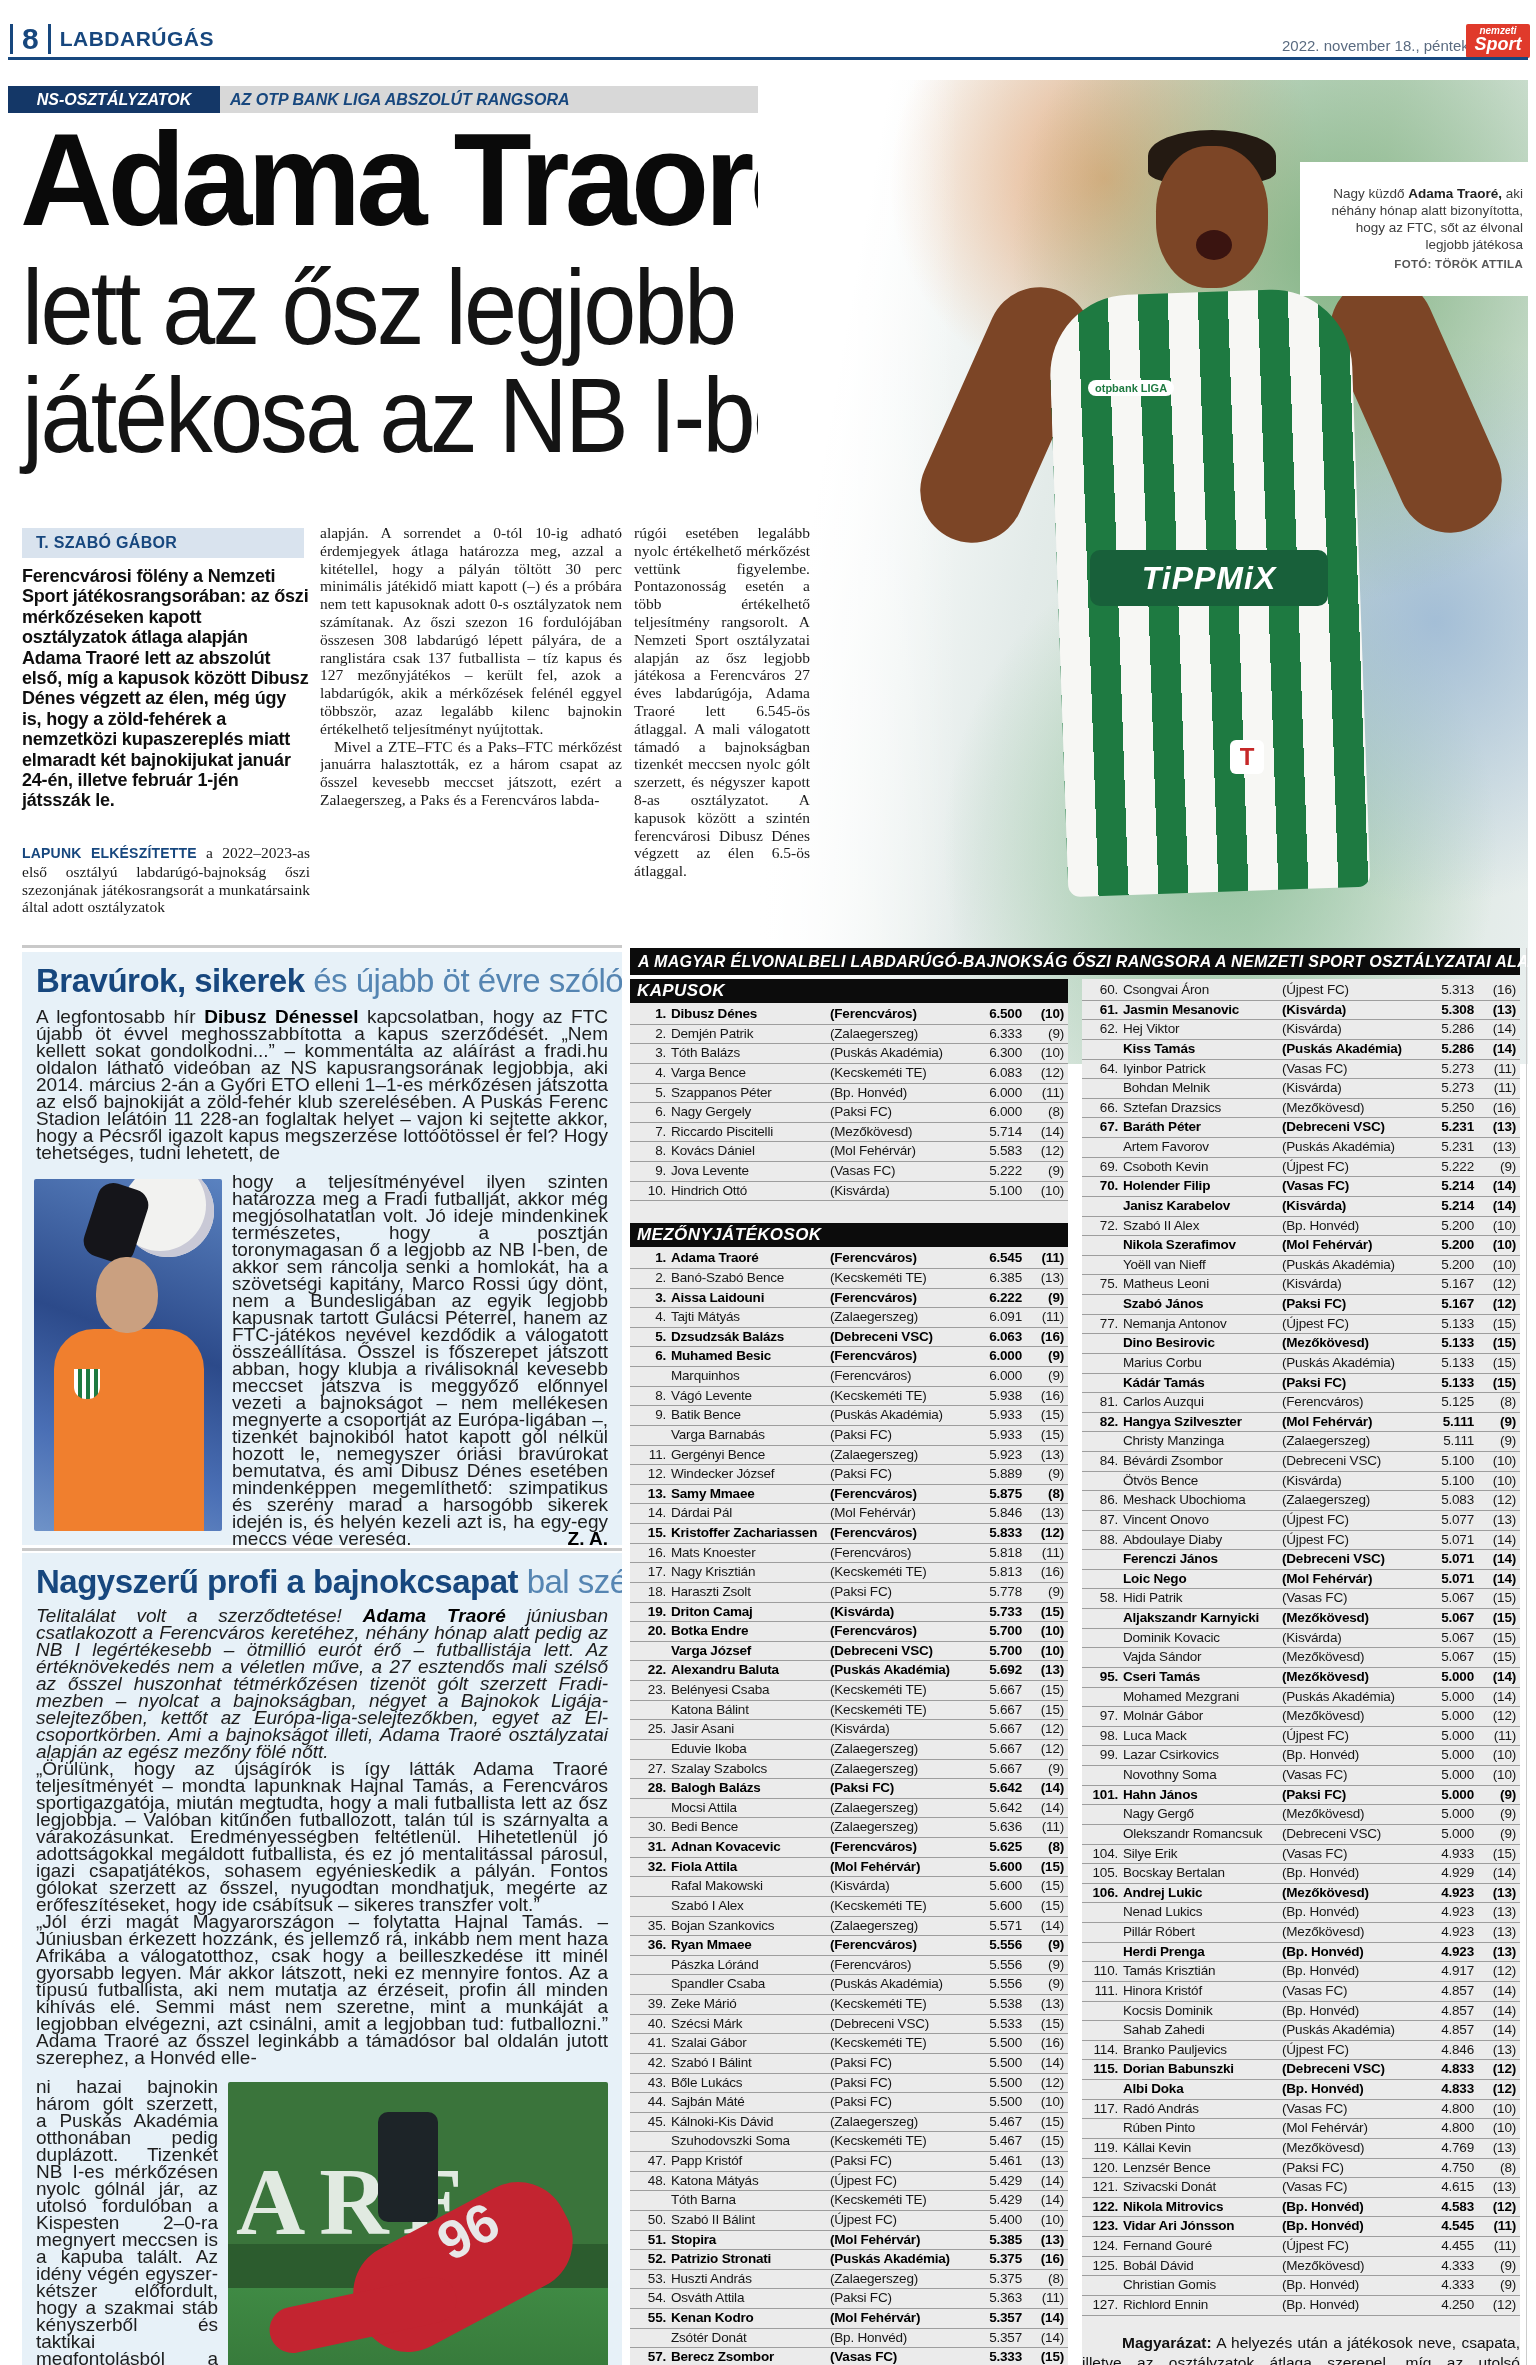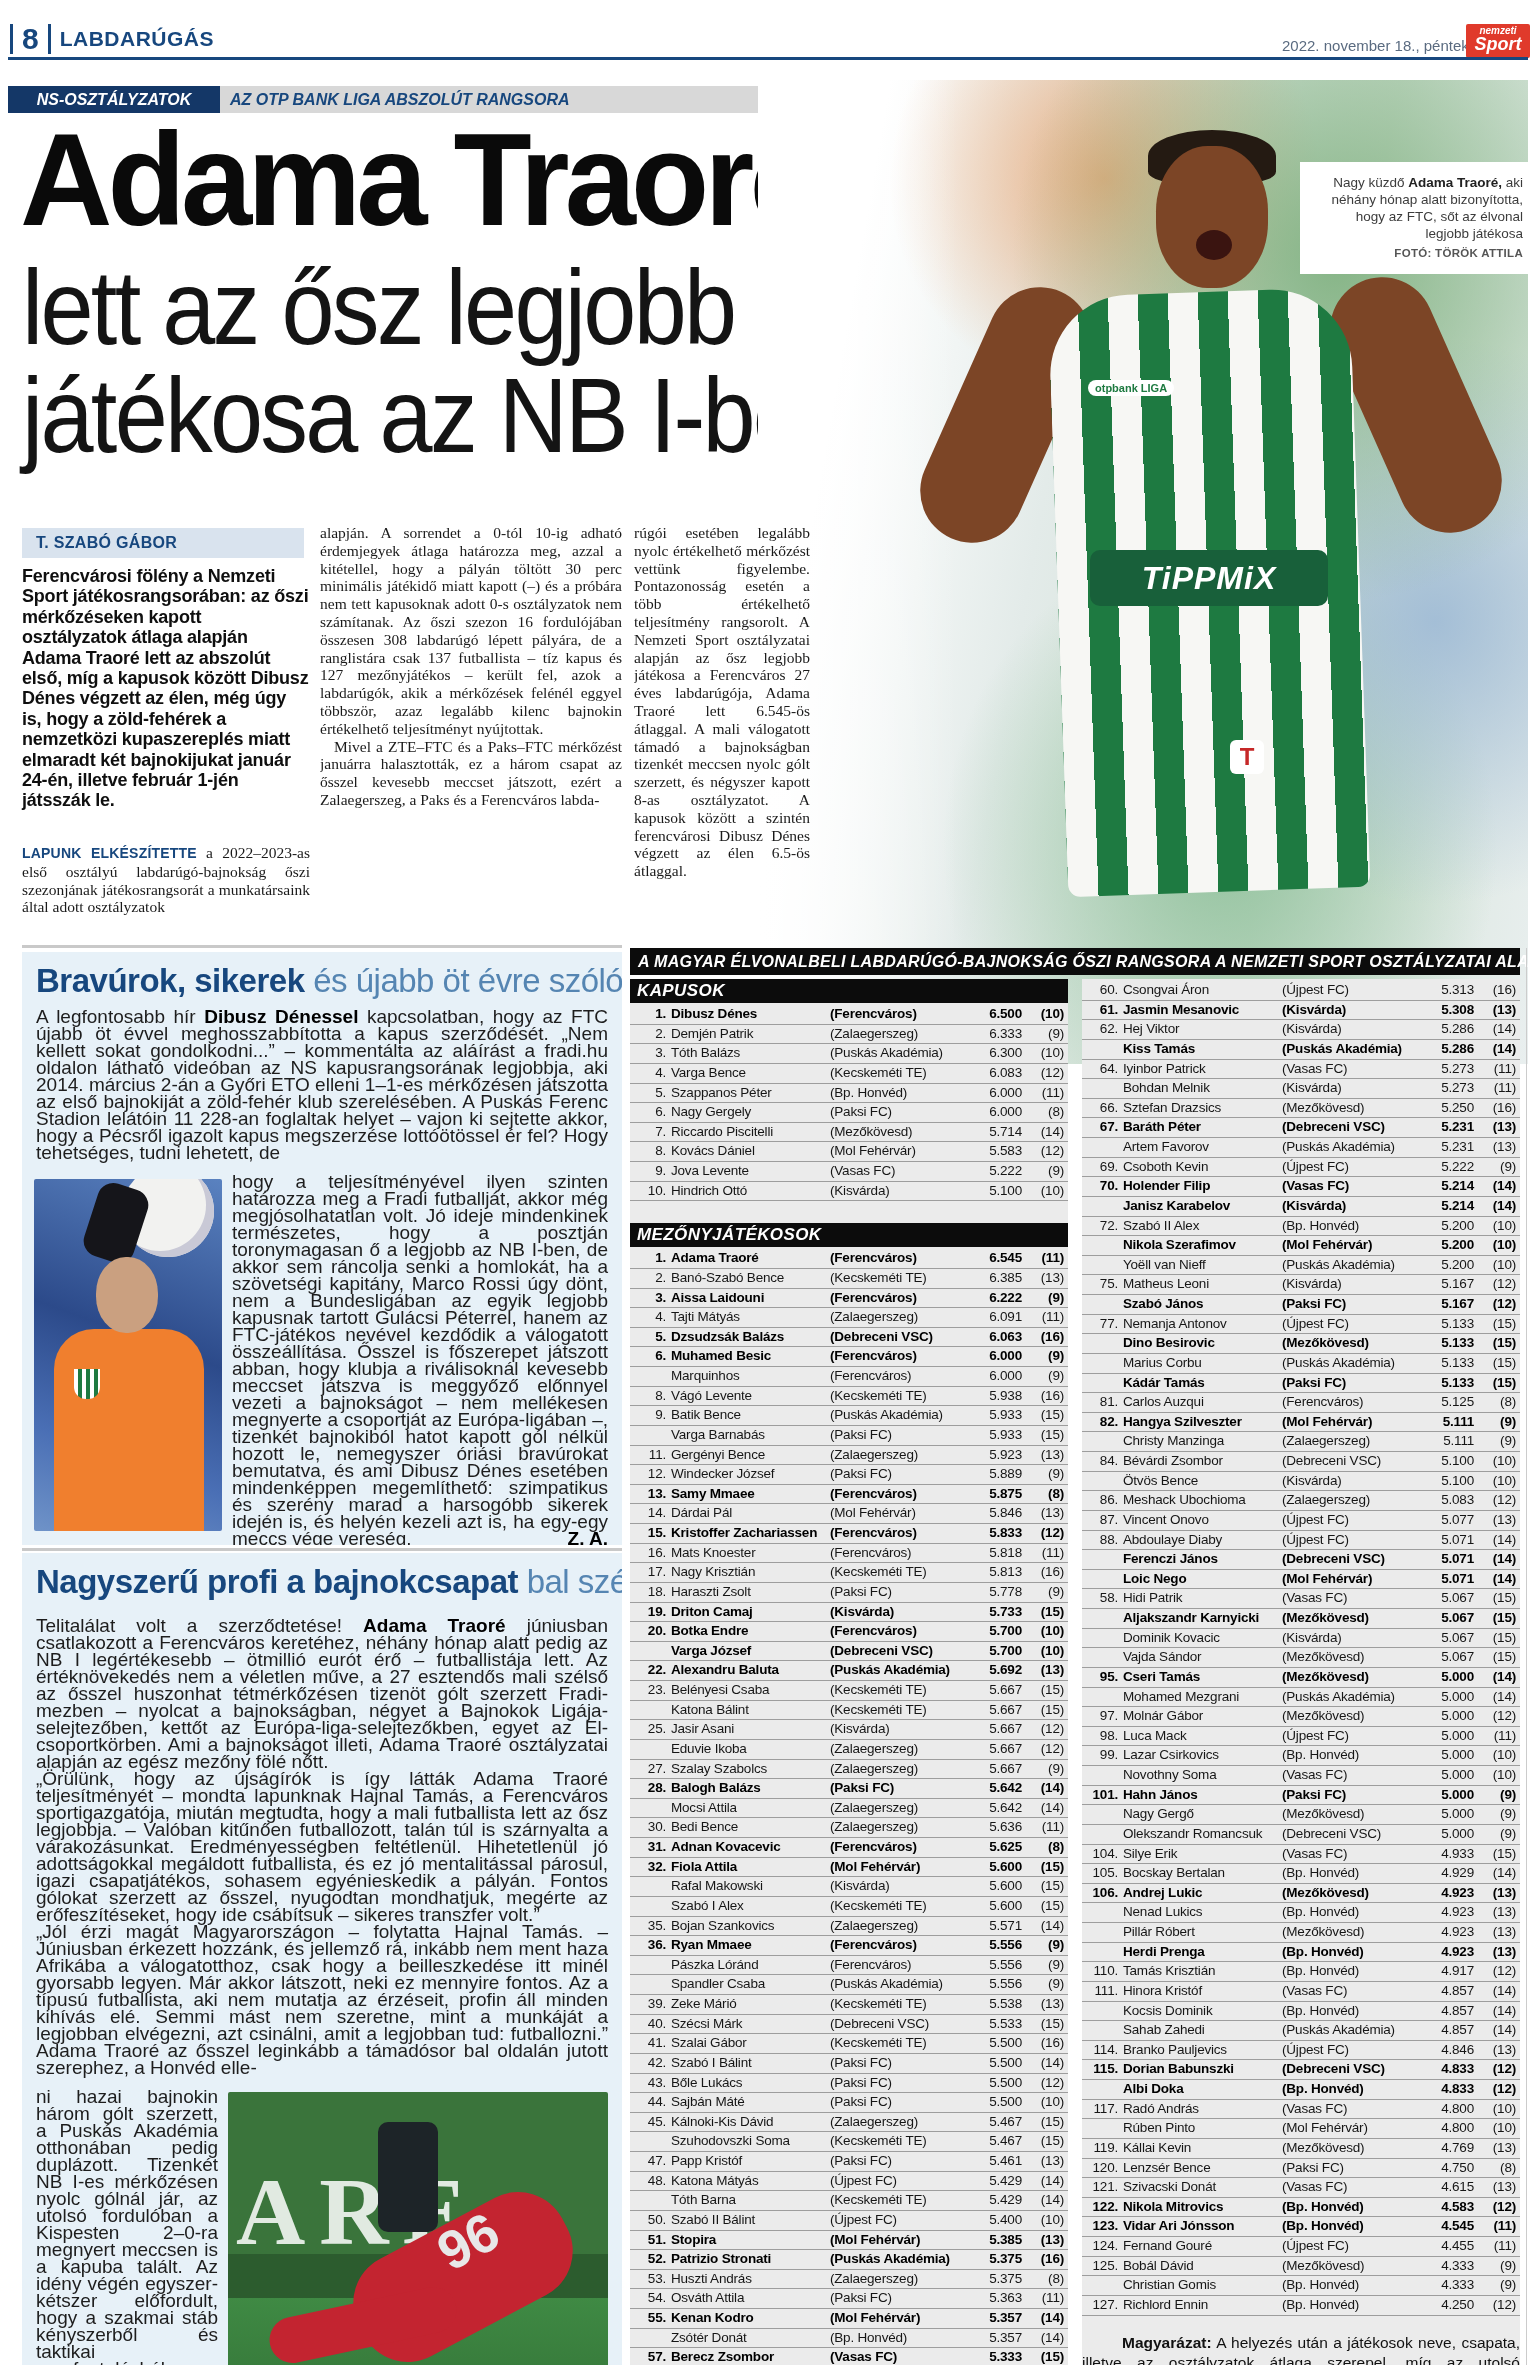--- a/index.html
+++ b/index.html
@@ -46,21 +46,21 @@
   .hair{position:absolute;left:390px;top:50px;width:128px;height:52px;background:#241a12;border-radius:50% 50% 20% 20%;}
   .mouth{position:absolute;left:438px;top:150px;width:36px;height:30px;background:#3a1410;border-radius:50%;}
   .armL{position:absolute;left:196px;top:200px;width:104px;height:270px;background:#7c4526;border-radius:52px;transform:rotate(24deg);}
   .armR{position:absolute;left:606px;top:190px;width:104px;height:270px;background:#7c4526;border-radius:52px;transform:rotate(-24deg);}
   .sponsorband{position:absolute;left:332px;top:470px;width:238px;height:56px;background:#18603a;border-radius:10px;
                color:#fff;font-style:italic;font-weight:800;font-size:32px;text-align:center;line-height:56px;letter-spacing:1px;}
   .otpbadge{position:absolute;left:330px;top:300px;background:#fff;border-radius:10px;color:#1e7a41;
             font-size:11px;font-weight:800;padding:2px 7px;}
   .tlogo{position:absolute;left:472px;top:660px;width:34px;height:34px;background:#fff;border-radius:6px;
          color:#c62828;font-weight:900;font-size:24px;text-align:center;line-height:34px;}
-  .caption{background:#fff;padding:12px 9px;text-align:right;font-size:13.5px;line-height:17px;color:#3c3c3c;}
+  .caption{background:#fff;padding:23px 9px;text-align:right;font-size:13.5px;line-height:17px;color:#3c3c3c;}
   .caption b{color:#222;}
   .credit{margin-top:3px;font-size:11.5px;font-weight:700;color:#555;letter-spacing:.3px;}
 
   
   .bylinebar{background:#d9e3ee;height:30px;line-height:30px;padding-left:14px;box-sizing:border-box;}
   .bylinebar span{color:#17477e;font-weight:800;font-size:16px;letter-spacing:.3px;}
   .leadcol{font-weight:700;font-size:18px;line-height:20.4px;letter-spacing:-.2px;color:#0f0f0f;}
   .serif{font-family:"Liberation Serif",serif;font-size:15.5px;line-height:17.8px;text-align:justify;color:#1a1a1a;}
   .leadin{font-family:"Liberation Sans",sans-serif;color:#17477e;font-weight:800;font-size:14px;letter-spacing:.2px;}
   .serif .indent{text-indent:14px;margin:0;}
@@ -1156,21 +1156,21 @@
         <span class="sig" style="float:right;">Z. A.</span>
       </div>
     </div>
   </div>
 
   <div class="abs grayrule" style="left:22px;top:1548px;width:600px;"></div>
   <div class="abs storybox" style="left:22px;top:1553px;width:600px;height:812px;">
     <div class="stitle">
       <span class="tb">Nagyszerű profi a bajnokcsapat</span><span class="tr"> bal szélén</span>
     </div>
-    <div class="sbody" style="margin-top:16px;">
+    <div class="sbody" style="margin-top:6px;font-style:italic;">
       <span>Telitalálat volt a szerződtetése! </span><b>Adama Traoré</b><span> júniusban csatlakozott a Ferencváros keretéhez, néhány hónap alatt pedig az NB I legértékesebb – ötmillió eurót érő – futballistája lett. Az értéknövekedés nem a véletlen műve, a 27 esztendős mali szélső az ősszel huszonhat tétmérkőzésen tizenöt gólt szerzett Fradi-mezben – nyolcat a bajnokságban, négyet a Bajnokok Ligája-selejtezőben, kettőt az Európa-liga-selejtezőkben, egyet az El-csoportkörben. Ami a bajnokságot illeti, Adama Traoré osztályzatai alapján az egész mezőny fölé nőtt.</span>
     </div>
     <div class="sbody">„Örülünk, hogy az újságírók is így látták Adama Traoré teljesítményét – mondta lapunknak Hajnal Tamás, a Ferencváros sportigazgatója, miután megtudta, hogy a mali futballista lett az ősz legjobbja. – Valóban kitűnően futballozott, talán túl is szárnyalta a várakozásunkat. Eredményességben feltétlenül. Hihetetlenül jó adottságokkal megáldott futballista, és ez jó mentalitással párosul, igazi csapatjátékos, sohasem egyénieskedik a pályán. Fontos gólokat szerzett az ősszel, nyugodtan mondhatjuk, megérte az erőfeszítéseket, hogy ide csábítsuk – sikeres transzfer volt.”</div>
     <div class="sbody">„Jól érzi magát Magyarországon – folytatta Hajnal Tamás. – Júniusban érkezett hozzánk, és jellemző rá, inkább nem ment haza Afrikába a válogatotthoz, csak hogy a beilleszkedése itt minél gyorsabb legyen. Már akkor látszott, neki ez mennyire fontos. Az a típusú futballista, aki nem mutatja az érzéseit, profin áll minden kihívás elé. Semmi mást nem szeretne, mint a munkáját a legjobban elvégezni, azt csinálni, amit a legjobban tud: futballozni.” Adama Traoré az ősszel leginkább a támadósor bal oldalán jutott szerephez, a Honvéd elle-</div>
     <div class="srow">
       <div class="txtcol">
         <div class="sbody">ni hazai bajnokin három gólt szerzett, a Puskás Akadémia otthonában pedig duplázott. Tizenkét NB I-es mérkőzésen nyolc gólnál jár, az utolsó fordulóban a Kispesten 2–0-ra megnyert meccsen is a kapuba talált. Az idény végén egyszer-kétszer előfordult, hogy a szakmai stáb kényszerből és taktikai megfontolásból a védelem bal oldalára vezényelte – ott is megállta a helyét.</div>
 
       </div>
       <div class="actionphoto">

